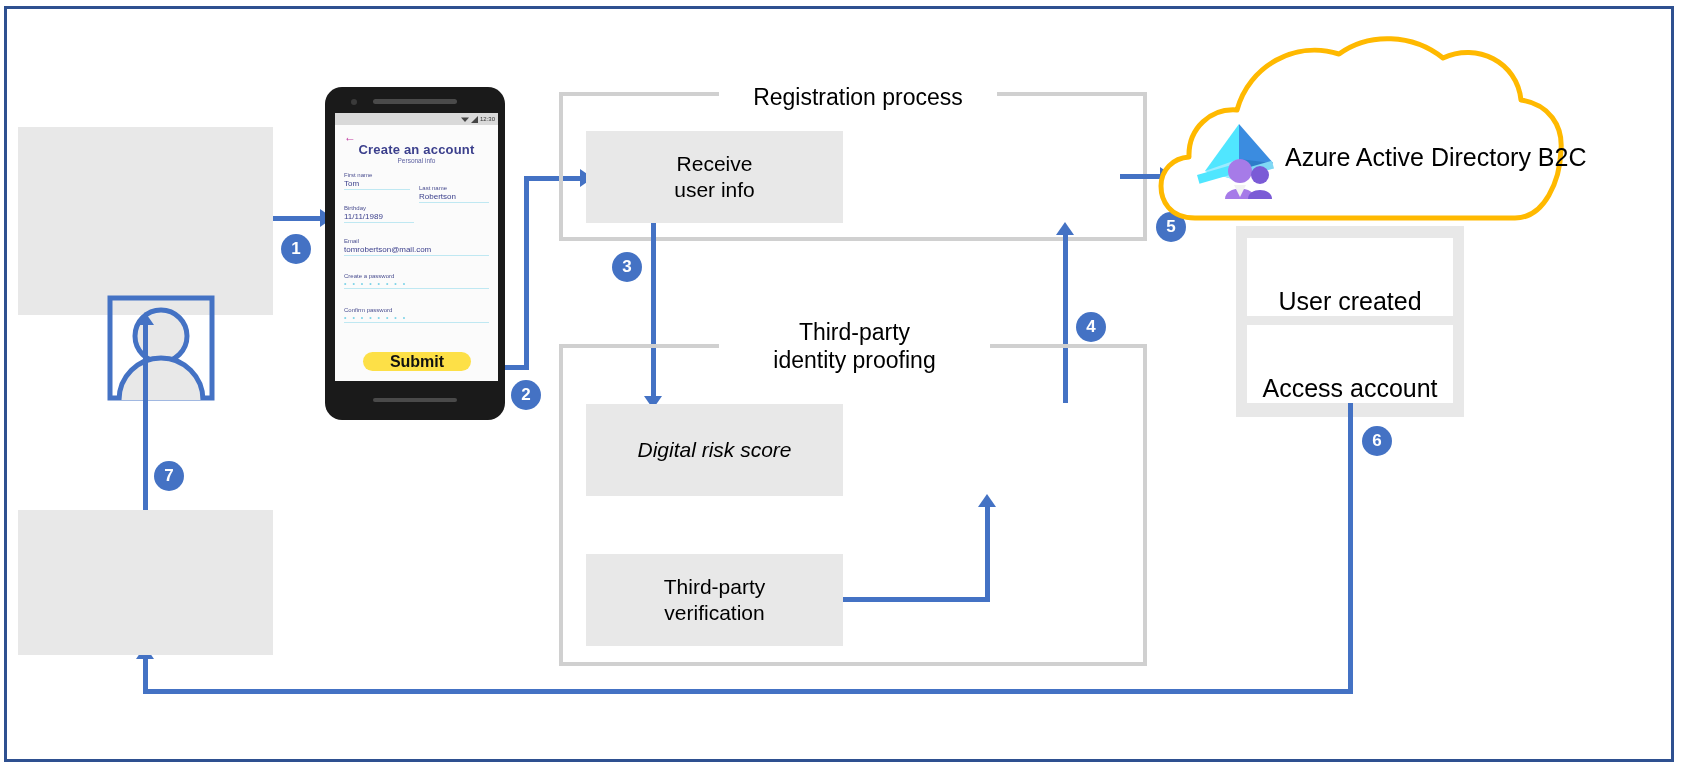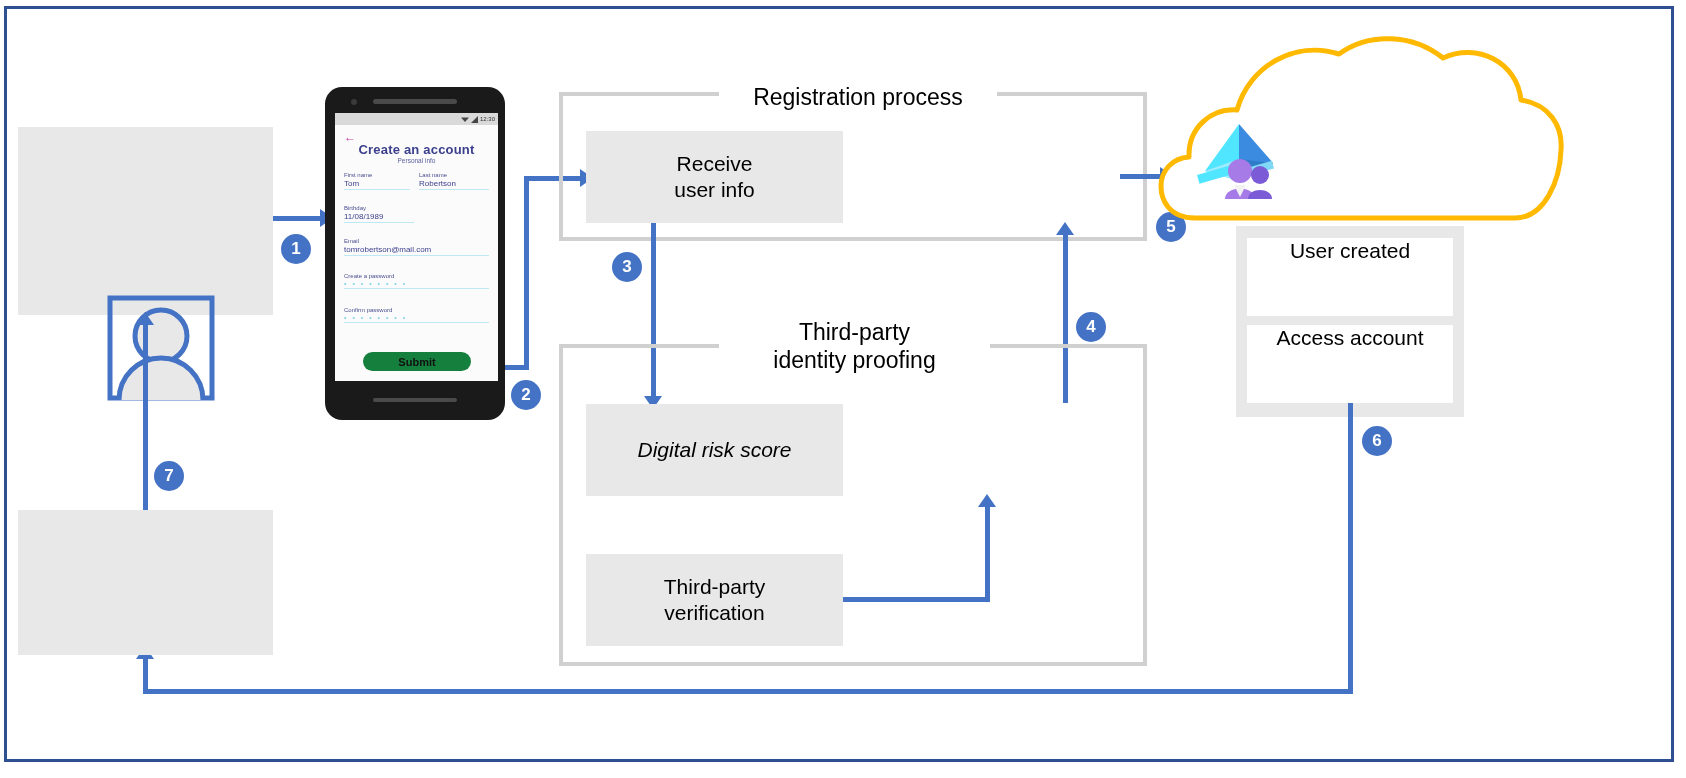--- a/index.html
+++ b/index.html
@@ -3,21 +3,21 @@
 <meta charset="utf-8">
 <style>
   html,body{margin:0;padding:0;background:#ffffff;}
   body{font-family:"Liberation Sans","DejaVu Sans",sans-serif;}
   #canvas{position:relative;width:1686px;height:778px;background:#ffffff;overflow:hidden;}
 
   .outer-frame{position:absolute;left:4px;top:6px;width:1670px;height:756px;border:3px solid #2E5090;box-sizing:border-box;}
 
   
   .gbox{position:absolute;background:#E8E8E8;display:flex;align-items:center;justify-content:center;text-align:center;color:#000;font-size:21px;line-height:1.22;}
-  .wbox{position:absolute;background:#FFFFFF;display:flex;align-items:flex-start;justify-content:center;text-align:center;color:#000;font-size:21px;line-height:1.22;}
+  .wbox{position:absolute;background:#FFFFFF;display:flex;align-items:flex-end;justify-content:center;text-align:center;color:#000;font-size:25px;line-height:1.22;}
 
   
   .frame-line{position:absolute;background:#D0D0D0;}
 
   
   .ln{position:absolute;background:#4472C4;}
   .arrowhead{position:absolute;width:0;height:0;}
   .ah-right{border-top:9px solid transparent;border-bottom:9px solid transparent;border-left:13px solid #4472C4;}
   .ah-up{border-left:9px solid transparent;border-right:9px solid transparent;border-bottom:13px solid #4472C4;}
   .ah-down{border-left:9px solid transparent;border-right:9px solid transparent;border-top:13px solid #4472C4;}
@@ -37,21 +37,21 @@
   .st-txt{font-size:6px;color:#333;}
   .phone-body{position:absolute;left:0;top:12px;width:163px;height:256px;background:#FBFBFB;}
   .back-arrow{position:absolute;left:9px;top:6px;font-size:12px;color:#C0399F;line-height:1;}
   .ph-title{position:absolute;left:0;top:17px;width:163px;text-align:center;font-size:13px;color:#3B3F8C;font-weight:bold;letter-spacing:.2px;}
   .ph-sub{position:absolute;left:0;top:32px;width:163px;text-align:center;font-size:6.5px;color:#5B5FA0;}
   .fld{position:absolute;}
   .fld-lbl{font-size:6px;color:#4A4E90;white-space:nowrap;}
   .fld-val{font-size:8px;color:#3B3F8C;white-space:nowrap;margin-top:1px;}
   .fld-rule{height:1px;background:#BFE8F2;margin-top:1px;}
   .dots{font-size:7px;color:#7FD4E8;letter-spacing:2px;margin-top:1px;}
-  .submit-btn{position:absolute;left:28px;top:227px;width:108px;height:19px;border-radius:10px;background:#15803d;display:flex;align-items:center;justify-content:center;font-size:11px;font-weight:bold;color:#111;}
+  .submit-btn{position:absolute;left:28px;top:227px;width:108px;height:19px;border-radius:10px;background:#fde047;display:flex;align-items:center;justify-content:center;font-size:16px;font-weight:bold;color:#111;}
   .phone-nav{position:absolute;left:48px;top:311px;width:84px;height:4px;border-radius:2px;background:#4a4a4a;}
 
   
   .cloud-wrap{position:absolute;left:1155px;top:22px;width:412px;height:200px;}
   .cloud-label{position:absolute;left:1285px;top:143px;font-size:25px;color:#000;white-space:nowrap;}
 
   
   .usericon{position:absolute;left:88px;top:167px;width:110px;height:108px;}
 </style>
 </head>
@@ -91,29 +91,29 @@
       <div class="phone-body">
         <div class="back-arrow">←</div>
         <div class="ph-title">Create an account</div>
         <div class="ph-sub">Personal info</div>
 
         <div class="fld" style="left:9px;top:47px;width:66px;">
           <div class="fld-lbl">First name</div>
           <div class="fld-val">Tom</div>
           <div class="fld-rule"></div>
         </div>
-        <div class="fld" style="left:84px;top:47px;width:70px;">
+        <div class="fld" style="left:84px;top:60px;width:70px;">
           <div class="fld-lbl">Last name</div>
           <div class="fld-val">Robertson</div>
           <div class="fld-rule"></div>
         </div>
 
         <div class="fld" style="left:9px;top:80px;width:70px;">
           <div class="fld-lbl">Birthday</div>
-          <div class="fld-val">11/08/1989</div>
+          <div class="fld-val">11/11/1989</div>
           <div class="fld-rule"></div>
         </div>
 
         <div class="fld" style="left:9px;top:113px;width:145px;">
           <div class="fld-lbl">Email</div>
           <div class="fld-val">tomrobertson@mail.com</div>
           <div class="fld-rule"></div>
         </div>
 
         <div class="fld" style="left:9px;top:148px;width:145px;">
@@ -196,20 +196,21 @@
       <polygon points="44,40 78,44 44,62" fill="#2E7BC9"></polygon>
       <rect x="2" y="56" width="46" height="9" transform="rotate(-16 2 56)" fill="#50E6FF"></rect>
       <rect x="48" y="50" width="30" height="8" transform="rotate(-16 48 50)" fill="#7FD8F5"></rect>
       <circle cx="45" cy="52" r="12" fill="#A67BE8"></circle>
       <path d="M30 80 C30 66 60 66 60 80 Z" fill="#A67BE8"></path>
       <polygon points="39,66 51,66 45,78" fill="#F2F2F2"></polygon>
       <circle cx="65" cy="56" r="9" fill="#7B5BD6"></circle>
       <path d="M53 80 C53 68 77 68 77 80 Z" fill="#7B5BD6"></path>
     </svg>
   </div>
+  <div class="cloud-label">Azure Active Directory B2C</div>
 
   <div class="gbox" style="left:1236px;top:226px;width:228px;height:191px;"></div>
   <div class="wbox" style="left:1247px;top:238px;width:206px;height:78px;">
     <span>User created</span>
   </div>
   <div class="wbox" style="left:1247px;top:325px;width:206px;height:78px;">
     <span>Access account</span>
   </div>
 
   <div class="ln" style="left:1348px;top:403px;width:5px;height:290px;"></div>

